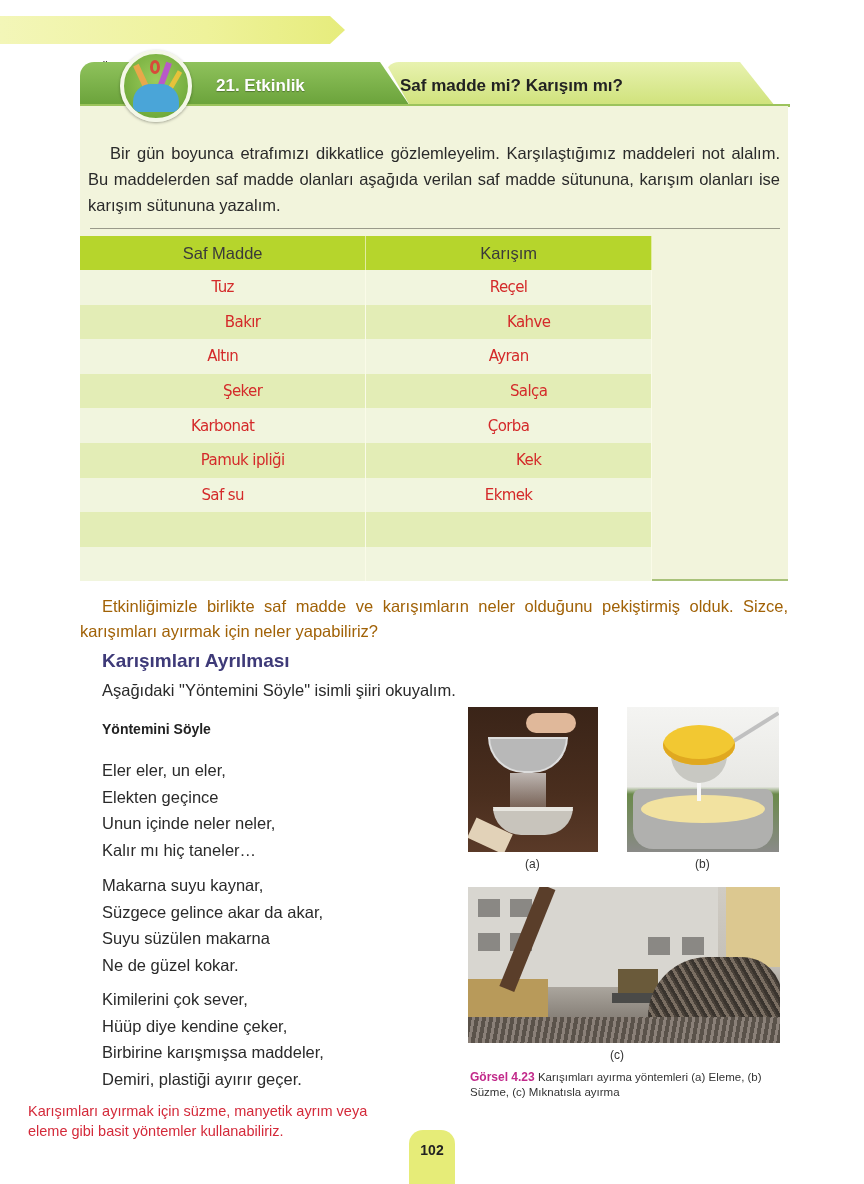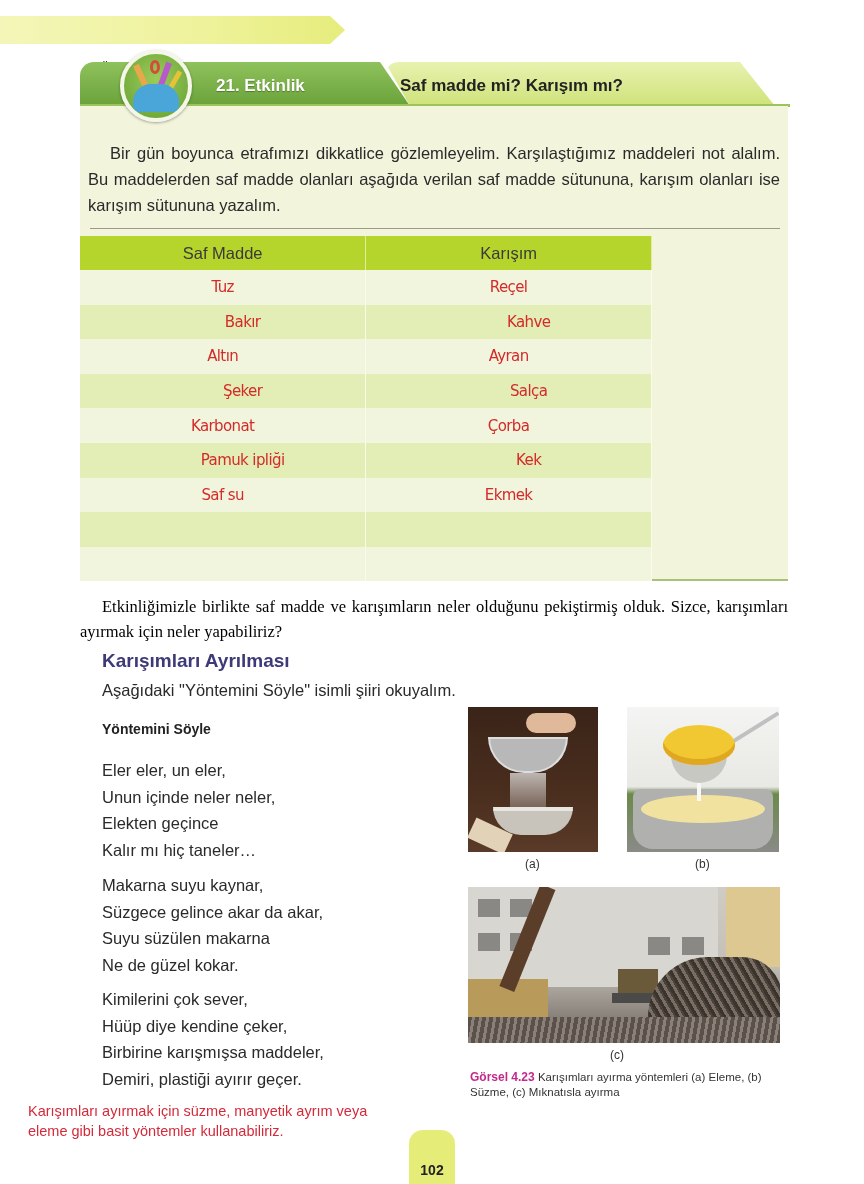--- a/index.html
+++ b/index.html
@@ -59,21 +59,21 @@
   }
   .tbl td {
     font-family: "DejaVu Sans", sans-serif; color: #d42a2a; font-size: 15px; text-align: center;
     height: 34.6px; border-right: 1px solid #fafbe8; letter-spacing: -0.6px;
   }
   .tbl tr.odd td { background: #f1f5de; }
   .tbl tr.even td { background: #e3edb6; padding-left: 40px; }
 
   .para2 {
     position: absolute; left: 80px; top: 594px; width: 708px;
-    font-size: 16.5px; line-height: 25px; color: #000000; text-indent: 22px; text-align: justify; font-family: Liberation Serif, serif;
+    font-size: 16.5px; line-height: 25px; color: #a16207; text-indent: 22px; text-align: justify;
   }
   .section-title { position: absolute; left: 102px; top: 650px; font-size: 19px; font-weight: bold; color: #3e3a78; }
   .read-line { position: absolute; left: 102px; top: 681px; font-size: 16.5px; color: #2a2a2a; }
 
   .poem-title { position: absolute; left: 102px; top: 721px; font-size: 14px; font-weight: bold; color: #222; }
   .poem { position: absolute; left: 102px; font-size: 16.5px; line-height: 26.5px; color: #2a2a2a; }
   .stanza1 { top: 757px; } .stanza2 { top: 872px; } .stanza3 { top: 986px; }
 
   .photo { position: absolute; overflow: hidden; }
   .photo-a { left: 468px; top: 707px; width: 130px; height: 145px; background: linear-gradient(180deg, #3a2418 0%, #4a2e1e 60%, #5a3a28 100%); }
@@ -107,21 +107,21 @@
 
   .fig-caption { position: absolute; left: 470px; top: 1070px; width: 300px; font-size: 11.5px; line-height: 15px; color: #333; }
   .fig-num { color: #c2298a; font-weight: bold; font-size: 12px; }
 
   .tip { position: absolute; left: 28px; top: 1101px; font-size: 14.5px; line-height: 20px; color: #d42a3a; }
 
   .page-tab {
     position: absolute; left: 409px; top: 1130px; width: 46px; height: 54px;
     background: #e6ec78; border-radius: 14px 14px 0 0;
   }
-  .page-num { position: absolute; left: 418px; top: 1142px; width: 28px; text-align: center; font-size: 14px; font-weight: bold; color: #222; margin-top: 20px; }
+  .page-num { position: absolute; left: 418px; top: 1142px; width: 28px; text-align: center; font-size: 14px; font-weight: bold; color: #222; }
 </style>
 </head>
 <body>
 
 <div class="unit-band"></div>
 <div class="unit-label">4. Ünite</div>
 
 <div class="activity-header">
   <div class="hdr-dark"></div>
   <div class="hdr-light"></div>
@@ -188,22 +188,22 @@
   </tbody>
 </table>
 
 <p class="para2">Etkinliğimizle birlikte saf madde ve karışımların neler olduğunu pekiştirmiş olduk. Sizce, karışımları ayırmak için neler yapabiliriz?</p>
 <h2 class="section-title">Karışımları Ayrılması</h2>
 <p class="read-line">Aşağıdaki "Yöntemini Söyle" isimli şiiri okuyalım.</p>
 
 <div class="poem-title">Yöntemini Söyle</div>
 <div class="poem stanza1">
   <div>Eler eler, un eler,</div>
+  <div>Elekten geçince</div>
   <div>Unun içinde neler neler,</div>
-  <div>Elekten geçince</div>
   <div>Kalır mı hiç taneler…</div>
 </div>
 <div class="poem stanza2">
   <div>Makarna suyu kaynar,</div>
   <div>Süzgece gelince akar da akar,</div>
   <div>Suyu süzülen makarna</div>
   <div>Ne de güzel kokar.</div>
 </div>
 <div class="poem stanza3">
   <div>Kimilerini çok sever,</div>

